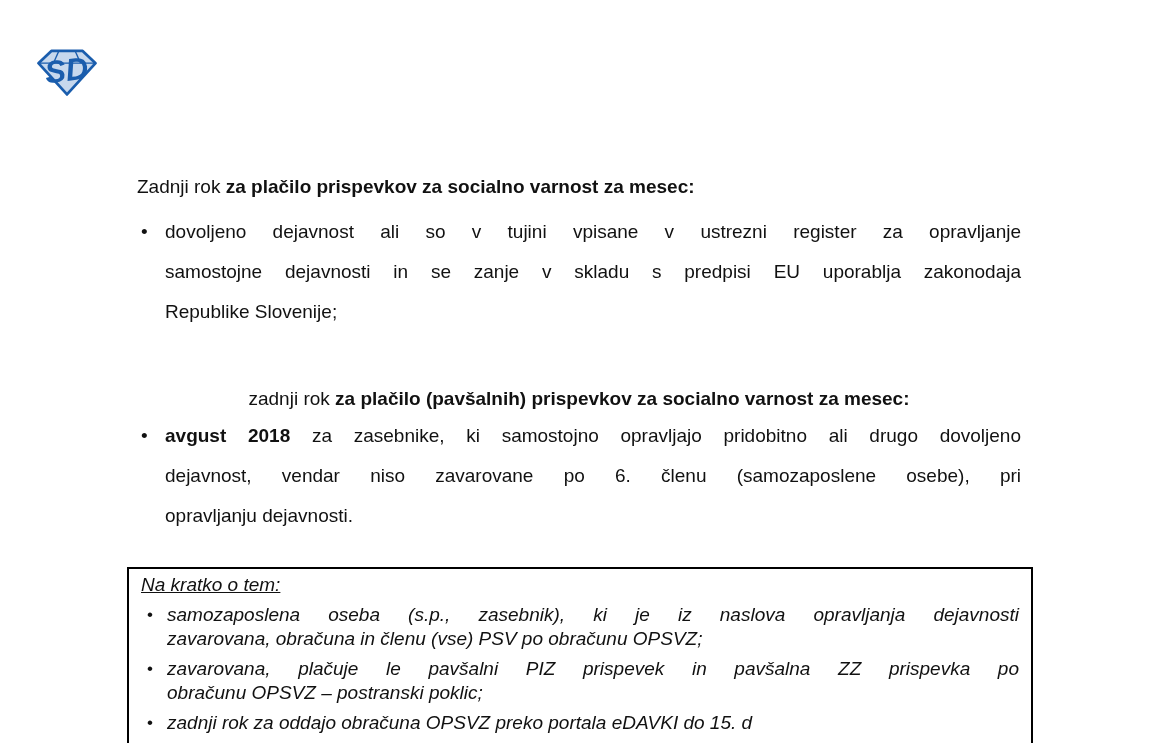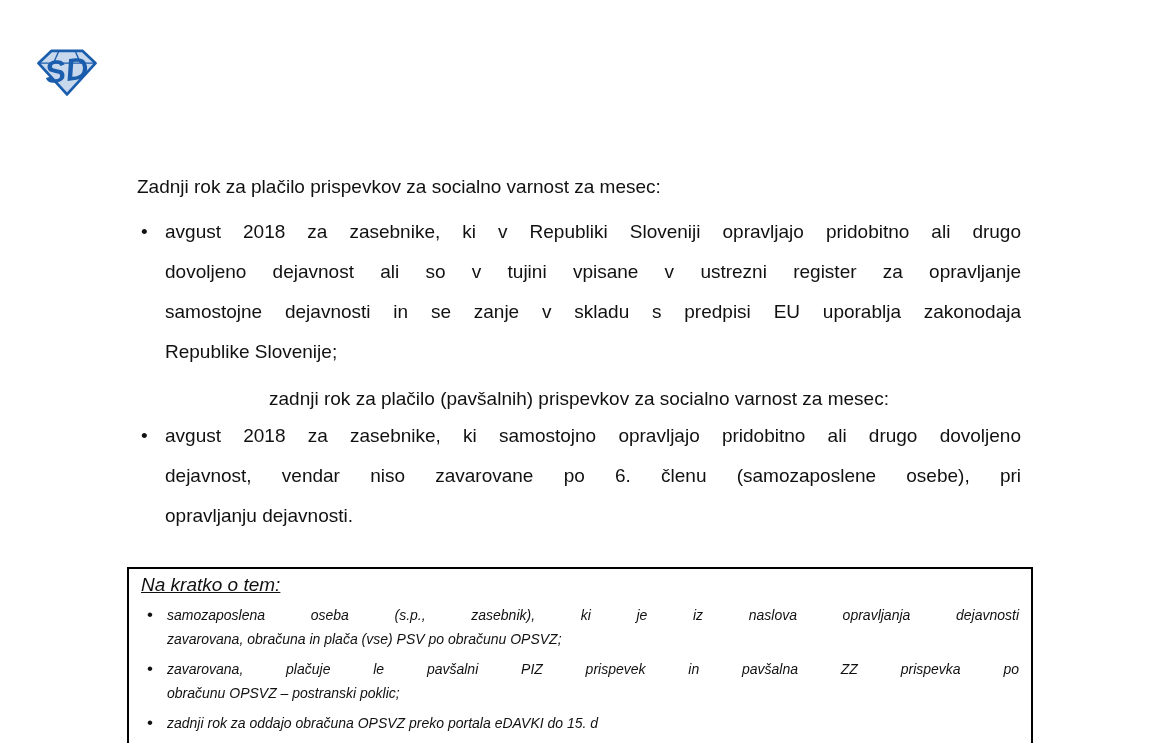--- a/index.html
+++ b/index.html
@@ -10,21 +10,21 @@
     overflow:hidden;
     font-family:"Liberation Sans","DejaVu Sans",sans-serif;
     color:#111111;
     margin:0 auto;
   }
   .logo { position:absolute; left:33px; top:46px; width:68px; height:52px; }
 
   .abs { position:absolute; left:137px; width:884px; }
 
   .para { font-size:19px; line-height:26px; }
-  .b { font-weight:normal; }
+  .b { font-weight:bold; }
 
   .bullet-item { display:flex; }
   .marker { flex:none; width:28px; font-size:19px; line-height:40px; padding-left:4px; box-sizing:border-box; }
   .bullet-lines { flex:1; min-width:0; }
   .line { font-size:19px; line-height:40px; white-space:nowrap; }
   .jline { white-space:normal; text-align:justify; text-align-last:justify; }
 
   .summary-box {
     position:absolute; left:127px; top:567px;
     width:906px; height:230px;
@@ -33,21 +33,21 @@
     padding:4px 12px;
     font-style:italic;
   }
   .box-title {
     font-size:19px; font-weight:normal; line-height:24px;
     text-decoration:underline;
   }
   .box-item { display:flex; margin-top:6px; }
   .box-marker { flex:none; width:26px; font-size:17px; line-height:24px; padding-left:6px; box-sizing:border-box; font-style:normal; }
   .box-lines { flex:1; min-width:0; }
-  .box-line { font-size:14px; line-height:24px; white-space:nowrap; }
+  .box-line { font-size:19px; line-height:24px; white-space:nowrap; }
   .box-jline { white-space:normal; text-align:justify; text-align-last:justify; }
 </style>
 </head>
 <body>
 
 <div class="page">
 
   <div class="logo">
     <svg viewBox="0 0 100 74" width="68" height="52">
       <polygon points="8,24 27,6 73,6 92,24 50,70" fill="#c7d8ed" stroke="#1a5dad" stroke-width="4" stroke-linejoin="round"></polygon>
@@ -58,21 +58,20 @@
     </svg>
   </div>
 
   <div class="abs para" style="top:174px;">
     <span>Zadnji rok </span><span class="b">za plačilo prispevkov za socialno varnost za mesec:</span>
   </div>
 
   <div class="abs bullet-item" style="top:212px;">
     <span class="marker">•</span>
     <div class="bullet-lines">
-      <div class="line jline"><span class="b">avgust 2018</span><span> za zasebnike, ki v Republiki Sloveniji opravljajo pridobitno ali drugo</span></div>
       <div class="line jline">dovoljeno dejavnost ali so v tujini vpisane v ustrezni register za opravljanje</div>
       <div class="line jline">samostojne dejavnosti in se zanje v skladu s predpisi EU uporablja zakonodaja</div>
       <div class="line">Republike Slovenije;</div>
     </div>
   </div>
 
   <div class="abs para" style="top:386px;text-align:center;">
     <span>zadnji rok </span><span class="b">za plačilo (pavšalnih) prispevkov za socialno varnost za mesec:</span>
   </div>
 
@@ -85,21 +84,21 @@
     </div>
   </div>
 
   <div class="summary-box">
     <div class="box-title">Na kratko o tem:</div>
 
     <div class="box-item">
       <span class="box-marker">•</span>
       <div class="box-lines">
         <div class="box-line box-jline">samozaposlena oseba (s.p., zasebnik), ki je iz naslova opravljanja dejavnosti</div>
-        <div class="box-line">zavarovana, obračuna in plača (vse) PSV po obračunu OPSVZ;</div>
+        <div class="box-line">zavarovana, obračuna in členu (vse) PSV po obračunu OPSVZ;</div>
       </div>
     </div>
 
     <div class="box-item">
       <span class="box-marker">•</span>
       <div class="box-lines">
         <div class="box-line box-jline">zavarovana, plačuje le pavšalni PIZ prispevek in pavšalna ZZ prispevka po</div>
         <div class="box-line">obračunu OPSVZ – postranski poklic;</div>
       </div>
     </div>

